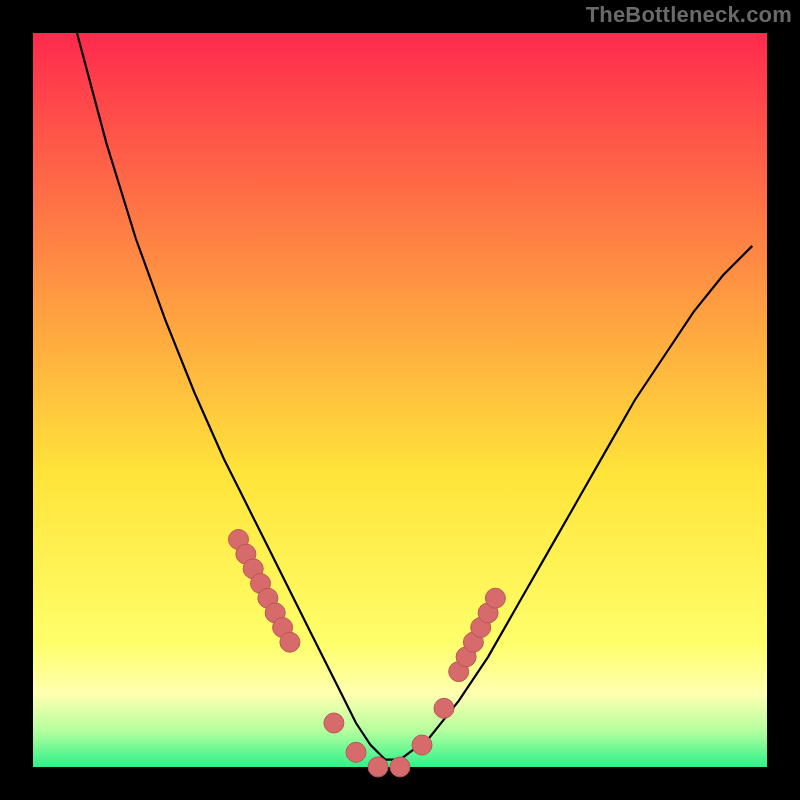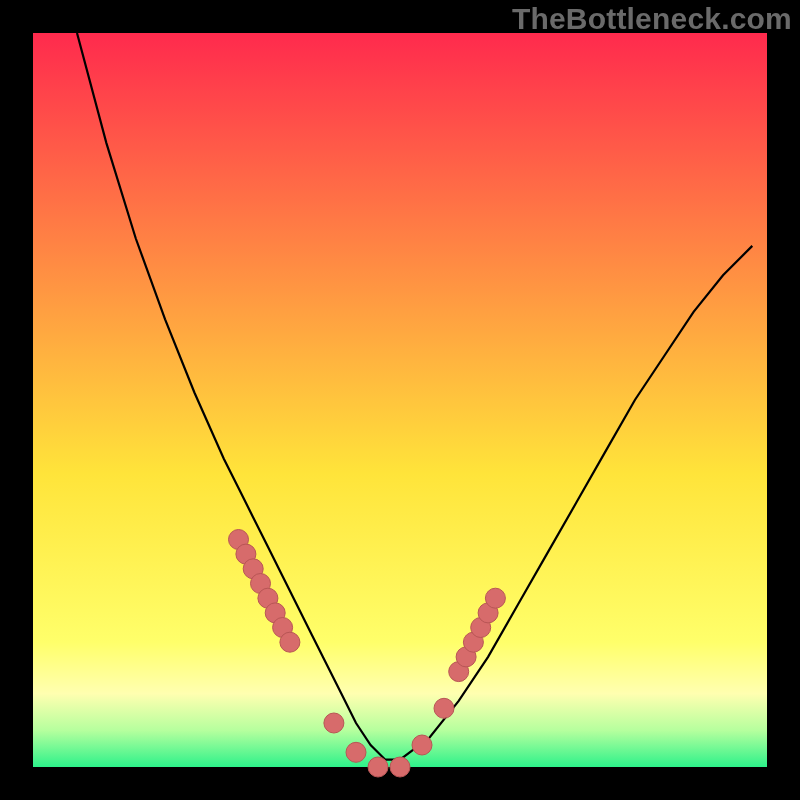--- a/index.html
+++ b/index.html
@@ -19,21 +19,21 @@
   svg {
     position: absolute;
     top: 0;
     left: 0;
   }
   .watermark {
     position: absolute;
     right: 8px;
     top: 2px;
     font-family: Arial, Helvetica, sans-serif;
-    font-size: 30px;
+    font-size: 22px;
     font-weight: 600;
     color: #6a6a6a;
     letter-spacing: 0.2px;
   }
 </style>
 </head>
 <body>
 <div class="stage">
 
 <svg width="800" height="800" viewBox="0 0 800 800">

